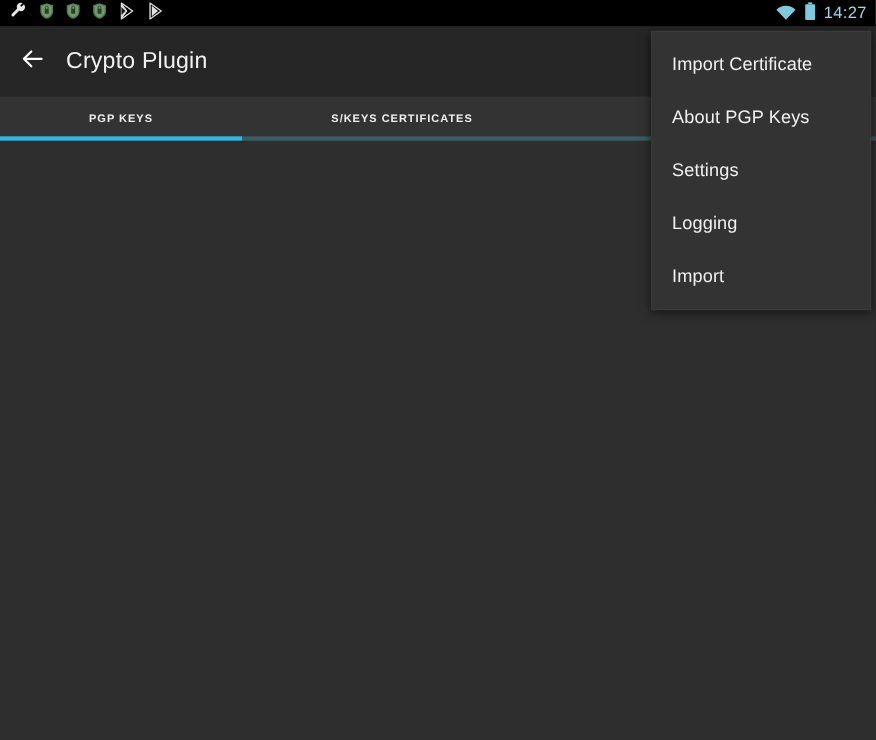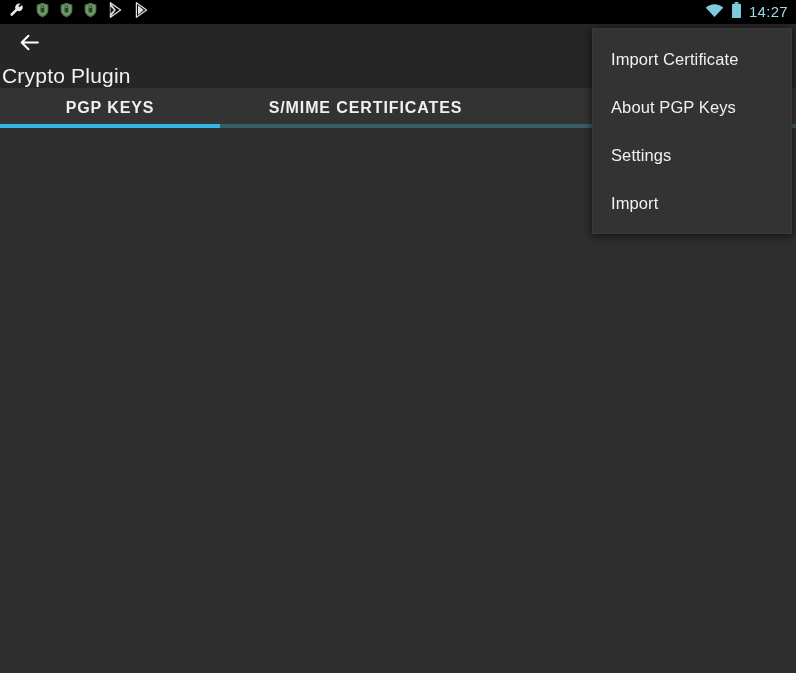--- a/index.html
+++ b/index.html
@@ -22,37 +22,37 @@
     background:#000000;
     display:flex; align-items:center;
   }
   .status-left {
     display:flex; align-items:center;
     height:24px; padding-left:8px; gap:11px;
   }
   .status-right {
     position:absolute; right:8px; top:0;
     height:24px;
-    display:flex; align-items:center; gap:7px;
+    display:flex; align-items:flex-end; gap:7px;
   }
   .sb-icon { display:block; }
   .clock {
     color:#9fd8e8;
     font-size:15px;
     letter-spacing:0.3px;
     line-height:24px;
     font-family:"Liberation Sans", sans-serif;
   }
 
   
   .actionbar {
     position:absolute; top:24px; left:0;
     width:796px; height:64px;
     background:#262626;
-    display:flex; align-items:flex-start;flex-direction:column;
+    display:flex; align-items:center;
   }
   .back-btn {
     width:58px; height:64px;
     display:flex; align-items:center; justify-content:center;
     cursor:pointer;
   }
   .app-title {
     color:#f2f2f2;
     font-size:21px;
     font-weight:400;
@@ -70,21 +70,21 @@
   .tab {
     height:40px;
     display:flex; align-items:center; justify-content:center;
     cursor:pointer;
     position:relative;
   }
   .tab-pgp   { width:220px; }
   .tab-smime { width:291px; }
   .tab-label {
     color:#f0f0f0;
-    font-size:16px;
+    font-size:10px;
     font-weight:bold;
     letter-spacing:0.9px;
   }
   .tab-underline-track {
     position:absolute; top:124px; left:0;
     width:796px; height:4px;
     background:#3a5e66;
   }
   .tab-underline-active {
     position:absolute; top:124px; left:0;
@@ -207,36 +207,39 @@
       </span>
     </div>
     <div class="app-title">Crypto Plugin</div>
   </div>
 
   <div class="tabbar">
     <div class="tab tab-pgp">
       <span class="tab-label">PGP KEYS</span>
     </div>
     <div class="tab tab-smime">
-      <span class="tab-label">S/MIME CERTIFICATES</span>
+      <span class="tab-label">S/KEYS CERTIFICATES</span>
     </div>
   </div>
   <div class="tab-underline-track"></div>
   <div class="tab-underline-active"></div>
 
   <div class="content"></div>
 
   <div class="menu">
     <div class="menu-item">
       <span class="menu-item-label">Import Certificate</span>
     </div>
     <div class="menu-item">
       <span class="menu-item-label">About PGP Keys</span>
     </div>
     <div class="menu-item">
       <span class="menu-item-label">Settings</span>
     </div>
     <div class="menu-item">
+      <span class="menu-item-label">Logging</span>
+    </div>
+    <div class="menu-item">
       <span class="menu-item-label">Import</span>
     </div>
   </div>
 
 </div>
 
 </body></html>

